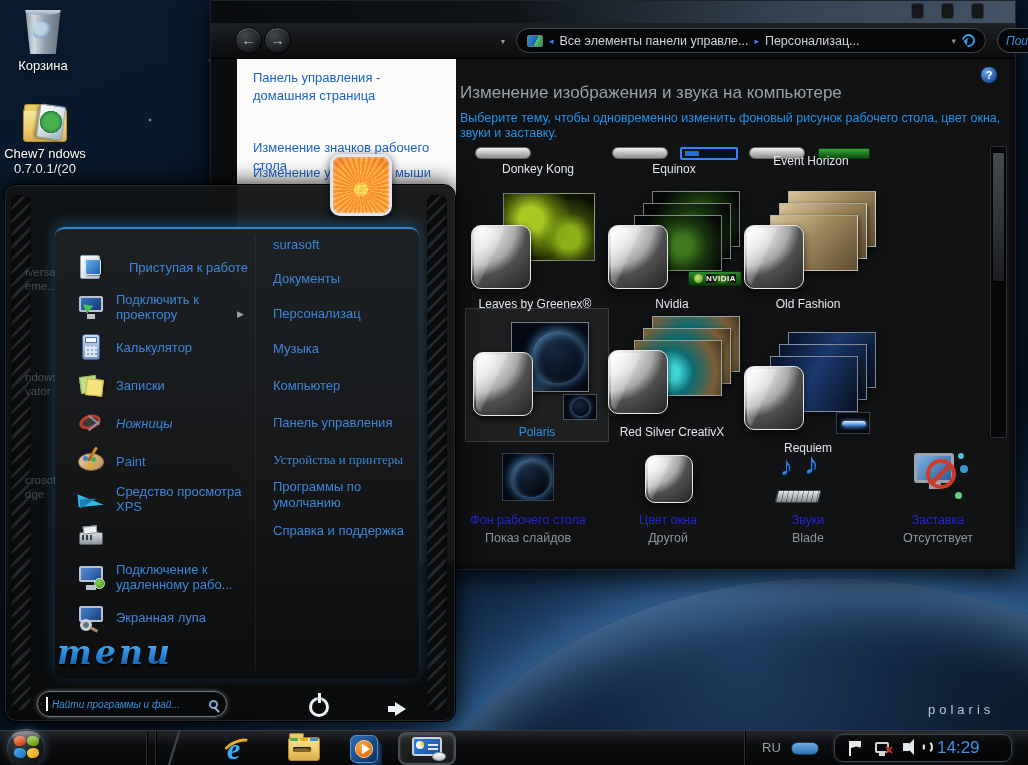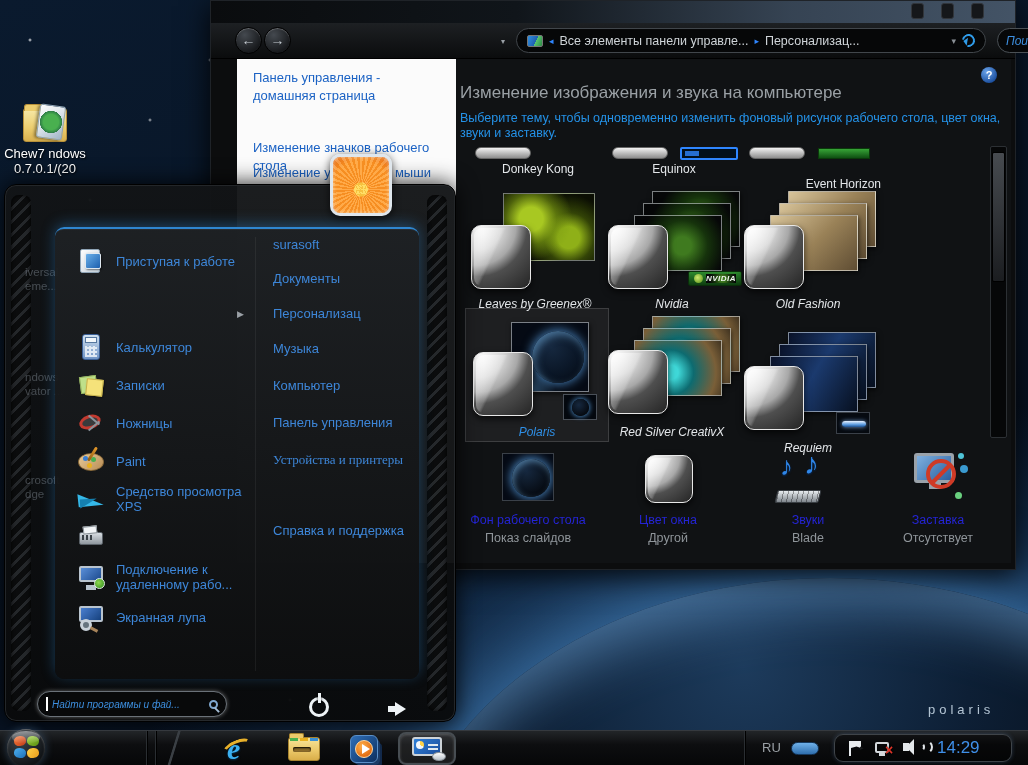--- a/index.html
+++ b/index.html
@@ -102,21 +102,21 @@
     background:linear-gradient(180deg,#f2f2f2,#b5b5b5 60%,#8e8e8e); border:1px solid #666; }
   .badge-equinox { position:absolute; width:58px; height:13px; background:#02101c;
     border:2px solid #2f86ff; border-radius:2px; }
   .badge-equinox:before { content:""; position:absolute; left:3px; top:2px; width:14px; height:5px;
     background:#2f86ff; opacity:.8; }
   .badge-event { position:absolute; width:52px; height:11px;
     background:linear-gradient(180deg,#37a437 0%,#0f4f12 100%); border:1px solid #0a3a0a; }
   .row-label { position:absolute; width:140px; text-align:center; color:#e3e6e9; font-size:12px; }
   .row-label.sel { color:#2f8fe6; }
 
-  .theme-cell { position:absolute; width:136px; height:124px;font-style:italic; }
+  .theme-cell { position:absolute; width:136px; height:124px; }
   .sel-cell { position:absolute; left:9px; top:249px; width:144px; height:134px;
     background:rgba(255,255,255,.06); border:1px solid rgba(255,255,255,.14); }
   .tstack { position:absolute; left:28px; top:2px; width:108px; height:86px; }
   .tstack span { position:absolute; width:88px; height:56px;
     border:1px solid rgba(220,225,230,.55); box-shadow:1px 2px 5px rgba(0,0,0,.65); }
   .tstack .s1 { right:0; top:0; } .tstack .s2 { right:9px; top:12px; } .tstack .s3 { right:18px; top:24px; }
   .th-nvidia span { background:radial-gradient(circle at 55% 55%, #3f7a1f 0 16%, #16330c 45%, #060708 78%); }
   .th-oldfashion span { background:linear-gradient(135deg,#d8c49a 0%,#9a8258 50%,#5f4d33 100%); }
   .th-redsilver span { background:radial-gradient(circle at 42% 58%, #3fd8d8 0 12%, #0d6b70 38%, #7a5f38 76%, #3f3220 100%); }
   .th-requiem span { background:linear-gradient(120deg,#0a1228 0%,#1b3a6e 45%,#071020 100%); }
@@ -353,20 +353,24 @@
   .tray-clock { position:absolute; left:102px; top:3px; width:70px; color:#3f8fe8; font-size:17px; }
 </style>
 </head>
 <body>
 
 <div id="screen">
   <div class="wallpaper"></div>
   <div class="planet"></div>
   <div class="wp-mark">polaris</div>
 
+  <div class="desk-icon" style="left:0; top:10px;">
+    <div class="trash"></div>
+    <div>Корзина</div>
+  </div>
   <div class="desk-icon" style="left:2px; top:108px;">
     <div class="folder"></div>
     <div>Chew7 ndows</div>
     <div>0.7.0.1/(20</div>
   </div>
 
   <div class="cp-window">
     <div class="titlebar">
       <div class="cap-btn" style="right:91px;"></div>
       <div class="cap-btn" style="right:61px;"></div>
@@ -403,21 +407,21 @@
       <div class="page-title">Изменение изображения и звука на компьютере</div>
       <div class="page-subtitle">Выберите тему, чтобы одновременно изменить фоновый рисунок рабочего стола, цвет окна, звуки и заставку.</div>
 
       <div class="pill" style="left:19px; top:88px;"></div>
       <div class="pill" style="left:156px; top:88px;"></div>
       <div class="badge-equinox" style="left:224px; top:88px;"></div>
       <div class="pill" style="left:293px; top:88px;"></div>
       <div class="badge-event" style="left:362px; top:89px;"></div>
       <div class="row-label" style="left:12px; top:103px;">Donkey Kong</div>
       <div class="row-label" style="left:148px; top:103px;">Equinox</div>
-      <div class="row-label" style="left:285px; top:118px;text-align:right;">Event Horizon</div>
+      <div class="row-label" style="left:285px; top:95px;">Event Horizon</div>
 
       <div class="theme-cell" style="left:11px; top:130px;">
         <div class="leaves-img"></div>
         <div class="gsq" style="left:4px; top:36px;"></div>
         <div class="row-label" style="left:-2px; top:108px;">Leaves by Greenex®</div>
       </div>
       <div class="theme-cell th-nvidia" style="left:148px; top:130px;">
         <div class="tstack">
             <span class="s1"></span>
             <span class="s2"></span>
@@ -536,44 +540,52 @@
         <div>vator ...</div>
     </div>
     <div class="ghost" style="top:288px;">
       <div>crosoft</div>
         <div>dge</div>
     </div>
 
     <div class="menu-panel">
       <div class="col-divider"></div>
 
-      <div class="smi" style="top:12px;">
+      <div class="smi" style="top:18px;text-align:right;">
         <span class="si ic-start">
             <i></i>
             <u></u>
           </span>
         <span class="label">Приступая к работе</span>
       </div>
       <div class="expand-arrow">▶</div>
+      <div class="smi" style="top:58px;">
+        <span class="si ic-proj">
+            <i></i>
+            <u></u>
+            <b></b>
+          </span>
+        <span class="label">Подключить к проектору</span>
+      </div>
       <div class="smi" style="top:98px;">
         <span class="si ic-calc">
             <i></i>
             <u></u>
             <b></b>
           </span>
         <span class="label">Калькулятор</span>
       </div>
       <div class="smi" style="top:136px;">
         <span class="si ic-notes">
             <i></i>
             <u></u>
           </span>
         <span class="label">Записки</span>
       </div>
-      <div class="smi" style="top:174px;">
+      <div class="smi" style="top:174px;font-style:italic;">
         <span class="si ic-snip">
             <i></i>
             <u></u>
             <b></b>
           </span>
         <span class="label">Ножницы</span>
       </div>
       <div class="smi" style="top:212px;">
         <span class="si ic-paint">
             <i></i>
@@ -613,23 +625,25 @@
         <span class="label">Экранная лупа</span>
       </div>
 
       <div class="rmi" style="top:8px;">surasoft</div>
       <div class="rmi" style="top:42px;">Документы</div>
       <div class="rmi" style="top:77px;">Персонализац</div>
       <div class="rmi" style="top:112px;">Музыка</div>
       <div class="rmi" style="top:149px;">Компьютер</div>
       <div class="rmi" style="top:186px;">Панель управления</div>
       <div class="rmi" style="top:223px;font-family:Liberation Serif, serif;">Устройства и принтеры</div>
+      <div class="rmi" style="top:250px;">Программы по умолчанию</div>
       <div class="rmi" style="top:294px;">Справка и поддержка</div>
     </div>
 
+    <div class="brand">menu</div>
 
     <div class="menu-search">
       <span class="caret"></span>
       <input type="text" placeholder="Найти программы и фай..." style="">
       <span class="mag" style="border-color:#7fa8d0;"></span>
     </div>
     <div class="power"></div>
     <div class="goarrow"></div>
   </div>
 

